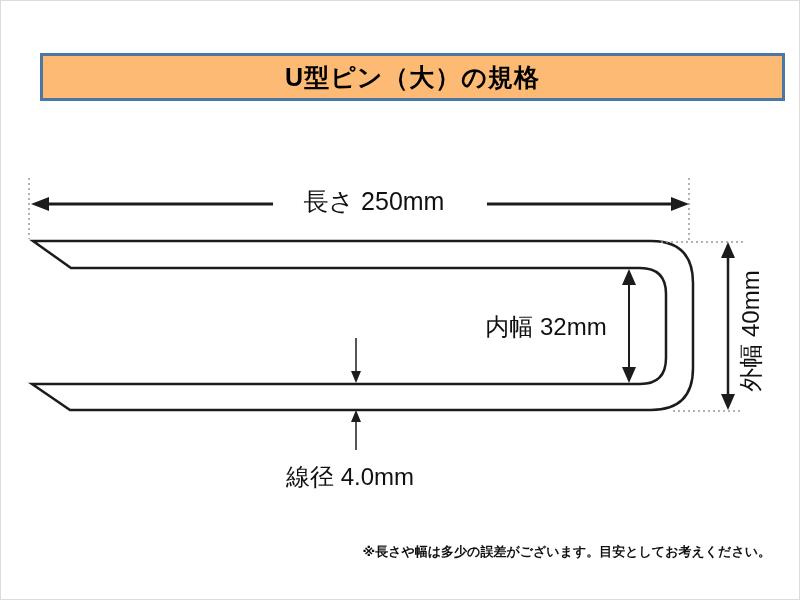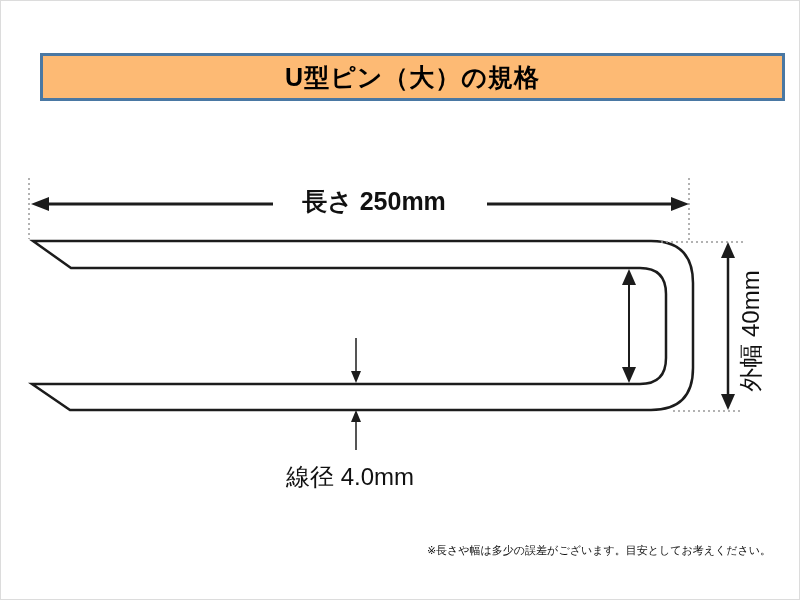--- a/index.html
+++ b/index.html
@@ -41,21 +41,21 @@
     position: absolute;
     color: #111111;
     white-space: nowrap;
   }
   .length-label {
     left: 263px;
     top: 184px;
     width: 220px;
     text-align: center;
     font-size: 25px;
-    font-weight: bold;
+    font-weight: normal;
   }
   .inner-width-label {
     left: 475px;
     top: 310px;
     width: 140px;
     text-align: center;
     font-size: 24px;
   }
   .outer-width-label {
     left: 678px;
@@ -71,22 +71,22 @@
     top: 460px;
     width: 160px;
     text-align: left;
     font-size: 24px;
   }
   .footer-note {
     left: 0;
     right: 28px;
     top: 542px;
     text-align: right;
-    font-size: 11px;
-    font-weight: normal;
+    font-size: 13px;
+    font-weight: bold;
   }
 </style>
 </head>
 <body>
 
 <div class="page">
 
   <div class="title-box">
     <span>U型ピン（大）の規格</span>
   </div>
@@ -124,20 +124,21 @@
     <g stroke="#1c1c1c" stroke-width="1.5" fill="#1c1c1c">
       <line x1="355" y1="337" x2="355" y2="371"></line>
       <polygon points="355,382 350,370 360,370" stroke="none"></polygon>
       <line x1="355" y1="449" x2="355" y2="420"></line>
       <polygon points="355,409 350,421 360,421" stroke="none"></polygon>
     </g>
   </svg>
 
   <div class="label length-label">長さ 250mm</div>
 
+  <div class="label inner-width-label">内幅 32mm</div>
 
   <div class="label outer-width-label">外幅 40mm</div>
 
   <div class="label wire-label">線径 4.0mm</div>
 
   <div class="label footer-note">※長さや幅は多少の誤差がございます。目安としてお考えください。</div>
 
 </div>
 
 </body></html>

